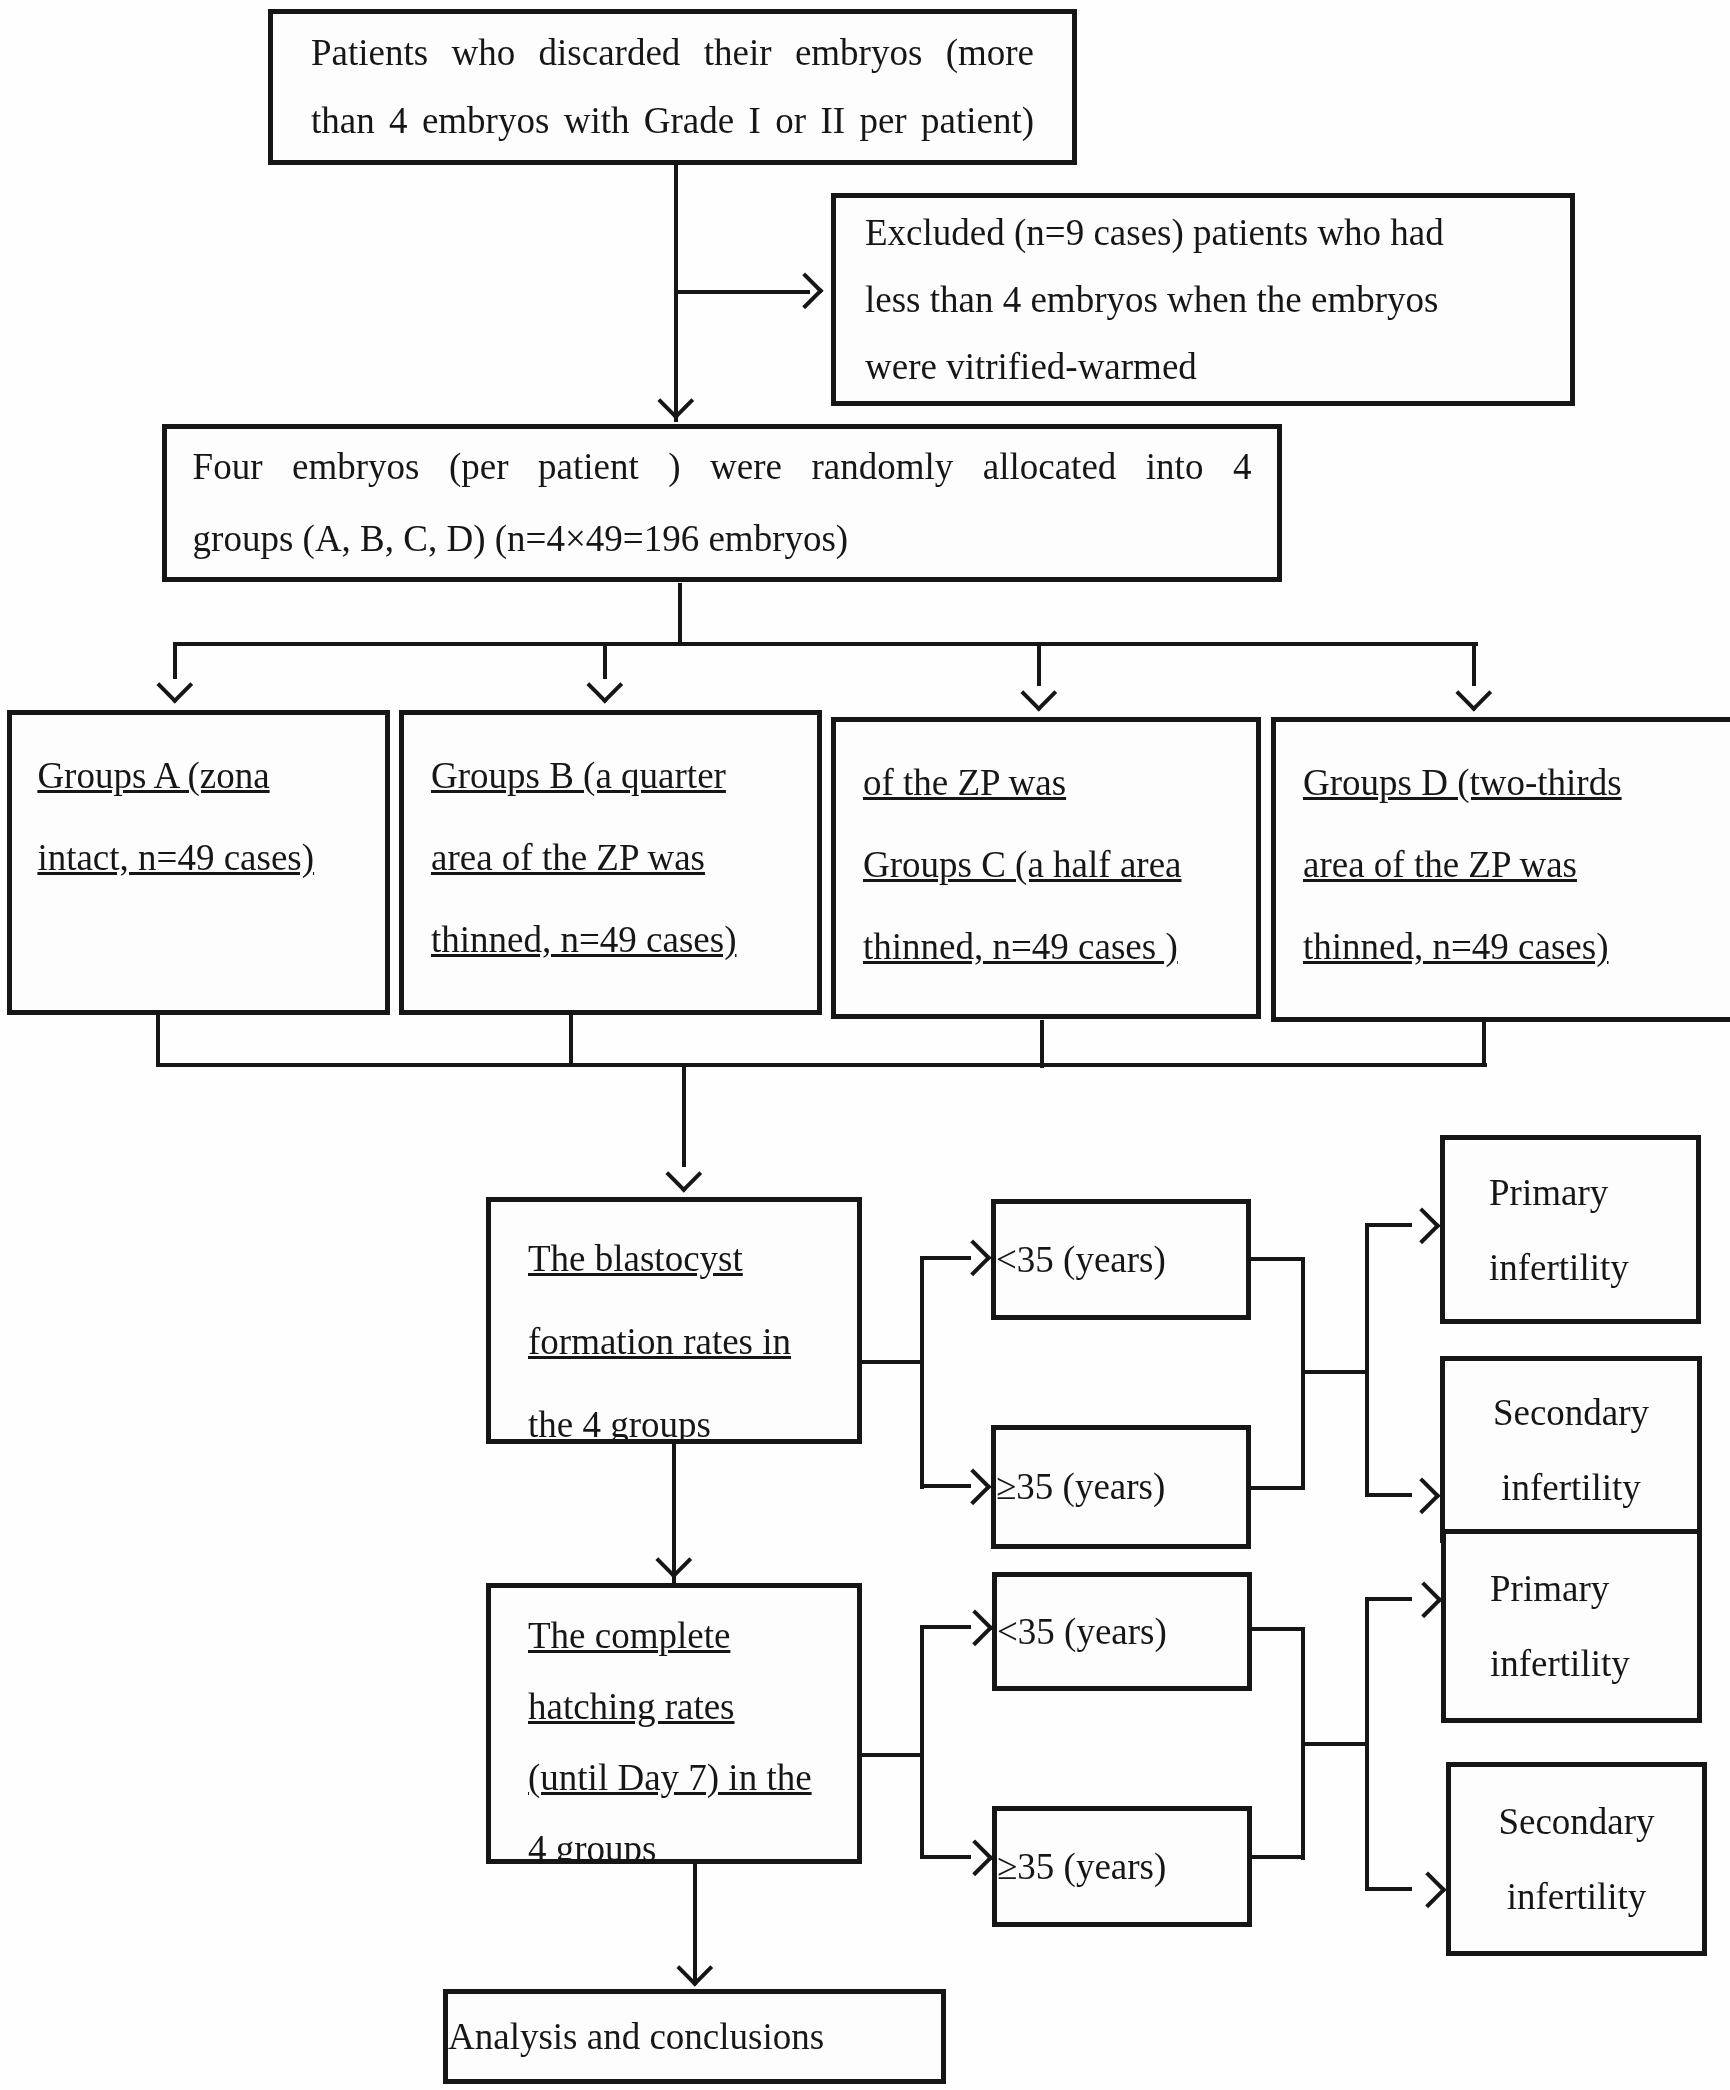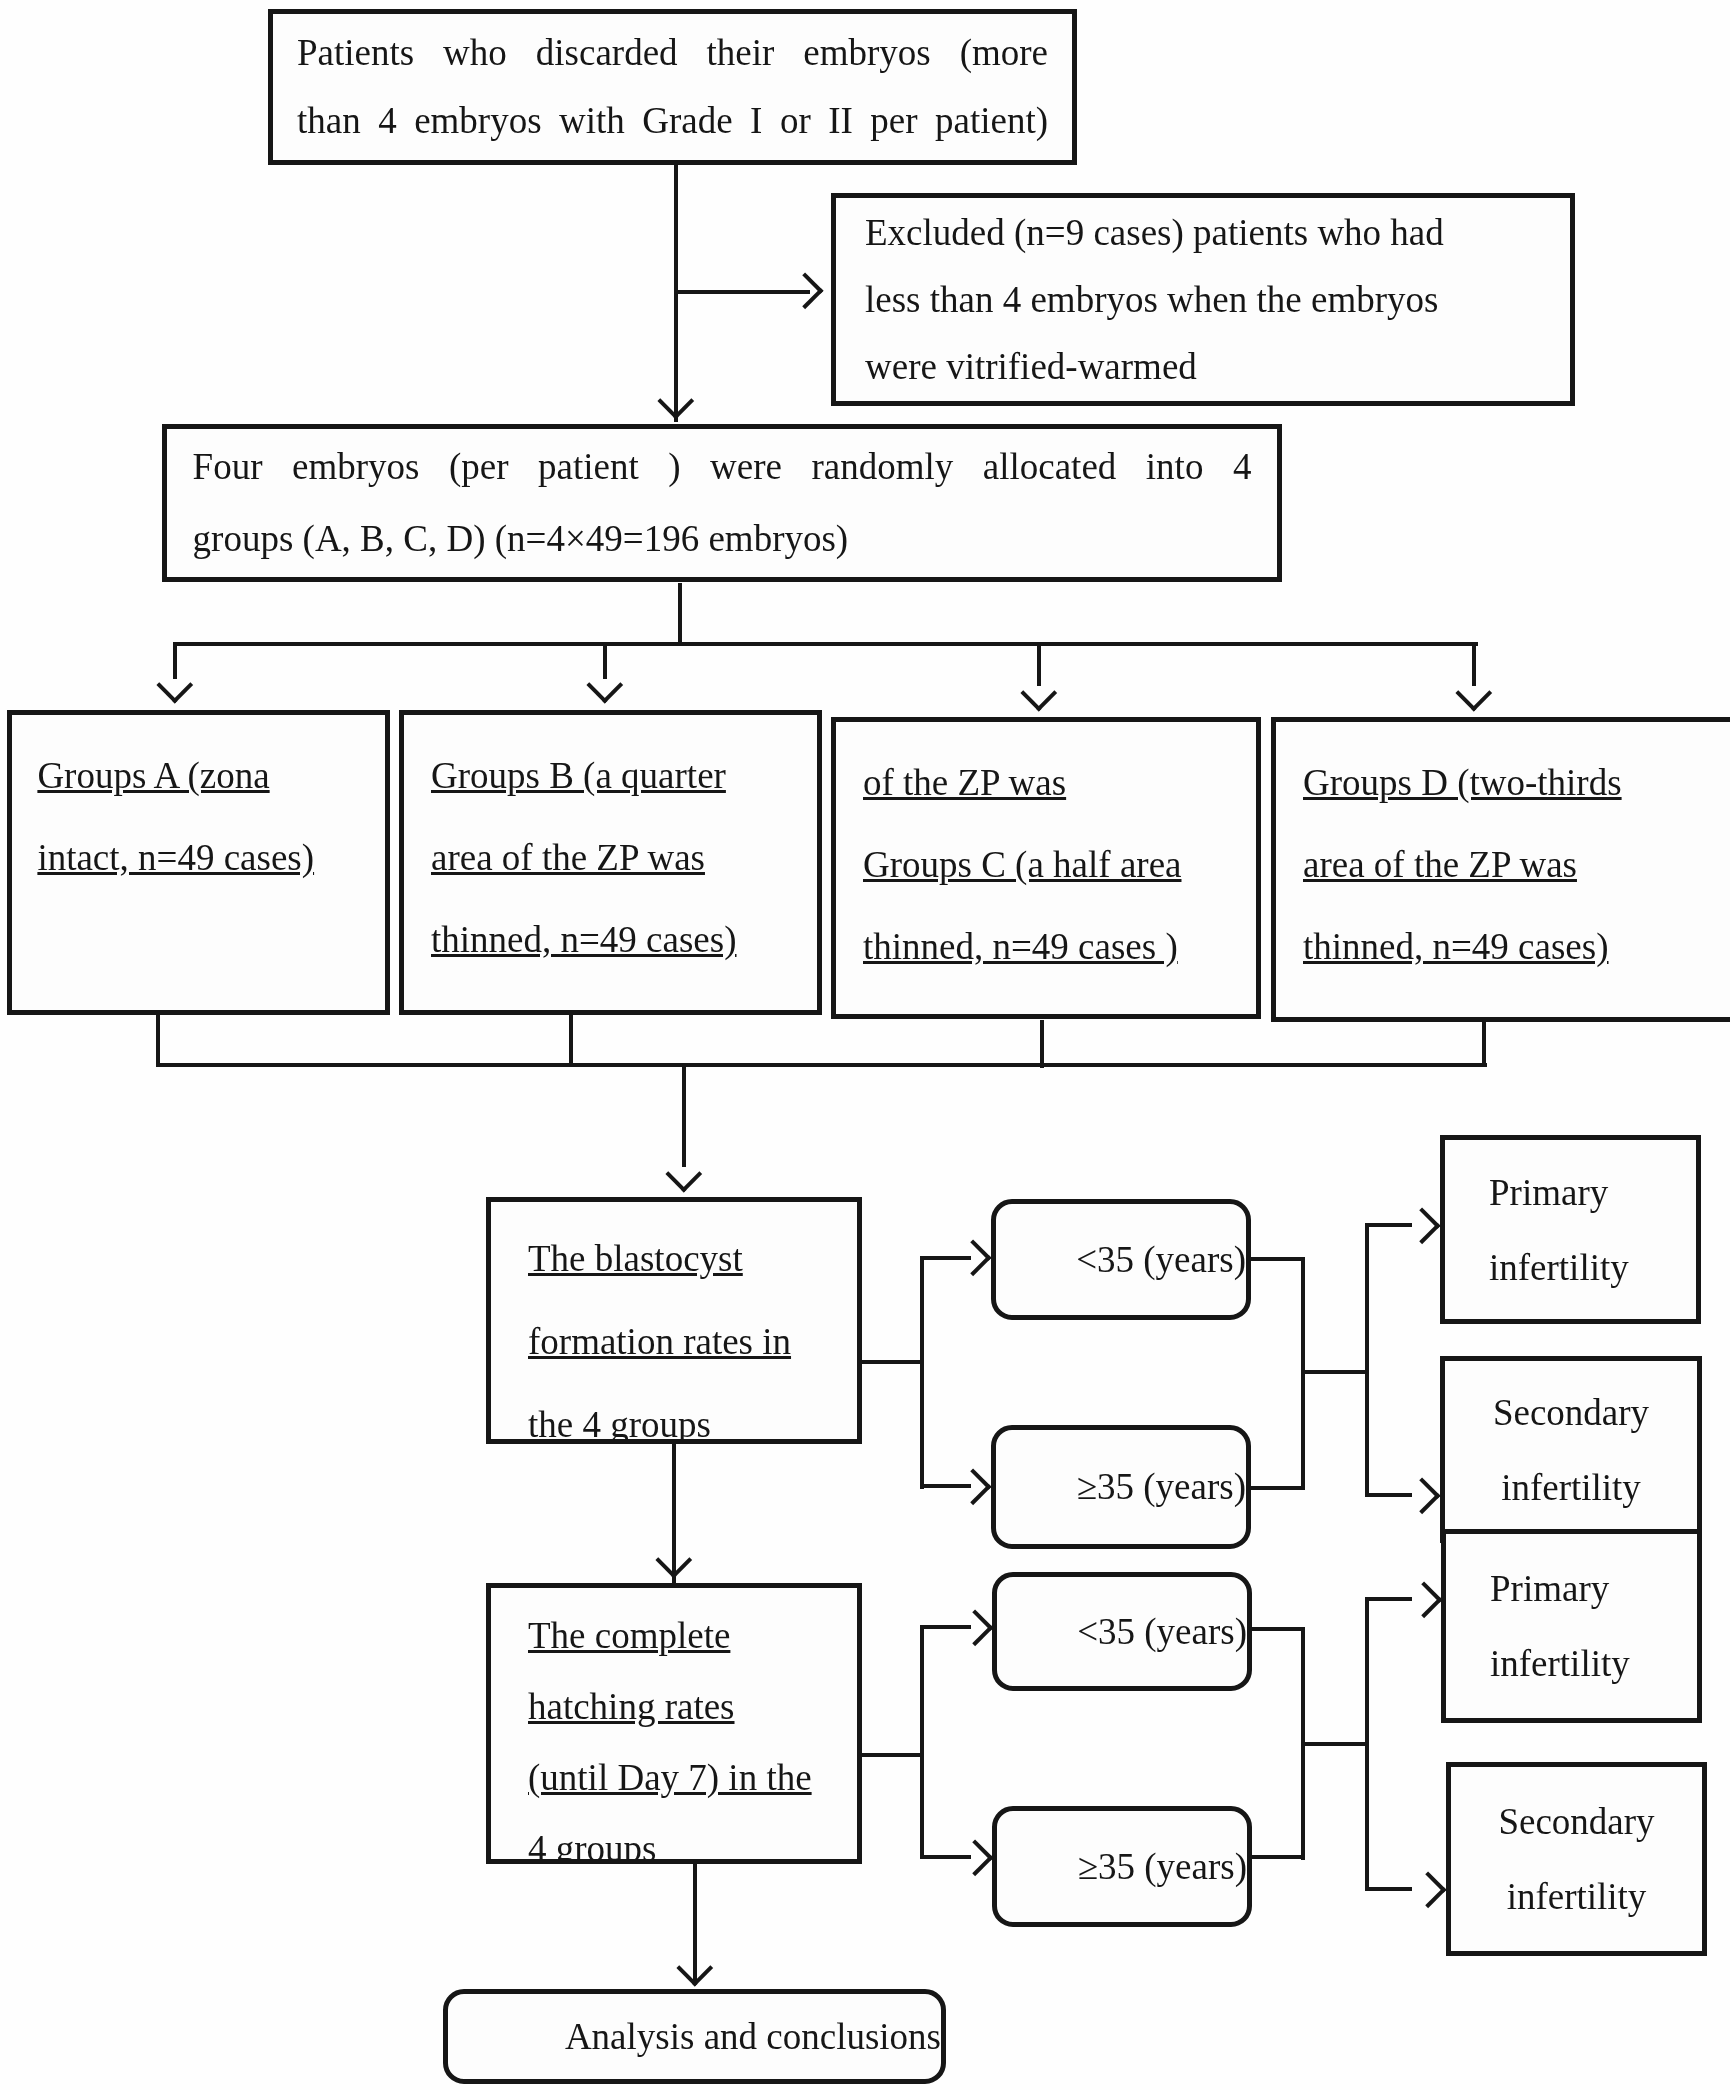--- a/index.html
+++ b/index.html
@@ -26,39 +26,39 @@
   .center-text{text-align:center;}
   .lh{position:absolute;height:4.3px;background:#161616;}
   .lv{position:absolute;width:4.3px;background:#161616;}
   .chev{position:absolute;width:25.6px;height:25.6px;
         border-right:4.3px solid #161616;border-bottom:4.3px solid #161616;
         box-sizing:border-box;background:transparent;}
   .chev.down{transform:rotate(45deg);}
   .chev.right{transform:rotate(-45deg);}
 
   
-  #patients-box   {left:268px;top:8.5px;width:809px;height:156px;padding:0 24px;}
+  #patients-box   {left:268px;top:8.5px;width:809px;height:156px;padding:0 38px;}
   #excluded-box   {left:831px;top:193px;width:744px;height:213px;padding:0 29px;line-height:67px;}
   #allocation-box {left:162px;top:424px;width:1120px;height:158px;padding:0 25.6px;line-height:72px;}
   #group-a-box    {left:6.8px;   top:710px;width:383px;height:305px;padding:20.4px 20.4px 0 25.6px;line-height:82px;}
   #group-b-box    {left:399px; top:710px;width:423px;height:305px;padding:20.4px 17px 0 27px;line-height:82px;}
   #group-c-box    {left:831px; top:717px;width:430px;height:302px;padding:20.4px 17px 0 27px;line-height:82px;}
   #group-d-box    {left:1271px;top:717px;width:508px;height:305px;padding:20.4px 17px 0 27px;line-height:82px;}
   #blastocyst-box {left:486px; top:1197px;width:376px;height:247px;padding:15.3px 10.2px 0 37px;line-height:83px;}
   #lt35-box-1     {left:991px;top:1199px;width:260px;height:121px;}
   #ge35-box-1     {left:991px;top:1425px;width:260px;height:124px;}
   #primary-box-1  {left:1440px;top:1135px;width:261px;height:189px;padding-left:44px;line-height:75px;}
   #secondary-box-1{left:1440px;top:1356px;width:262px;height:187px;line-height:75px;}
   #hatching-box   {left:486px; top:1583px;width:376px;height:281px;padding:12px 6.8px 0 37px;line-height:71px;}
   #lt35-box-2     {left:992px;top:1572px;width:260px;height:119px;}
   #ge35-box-2     {left:992px;top:1806px;width:260px;height:121px;}
   #primary-box-2  {left:1441px;top:1529px;width:261px;height:194px;padding-left:44px;line-height:75px;}
   #secondary-box-2{left:1446px;top:1762px;width:261px;height:194px;line-height:75px;}
   #analysis-box   {left:443px; top:1989px;width:503px;height:95px;}
-  .age-box{align-items:flex-end;border-radius:21px;}
+  .age-box{align-items:flex-start;}
 </style>
 </head>
 <body>
 
 <div class="canvas">
 
   <div class="box" id="patients-box">
     <div class="ln just">Patients who discarded their embryos (more</div>
     <div class="ln just">than 4 embryos with Grade I or II per patient)</div>
   </div>

